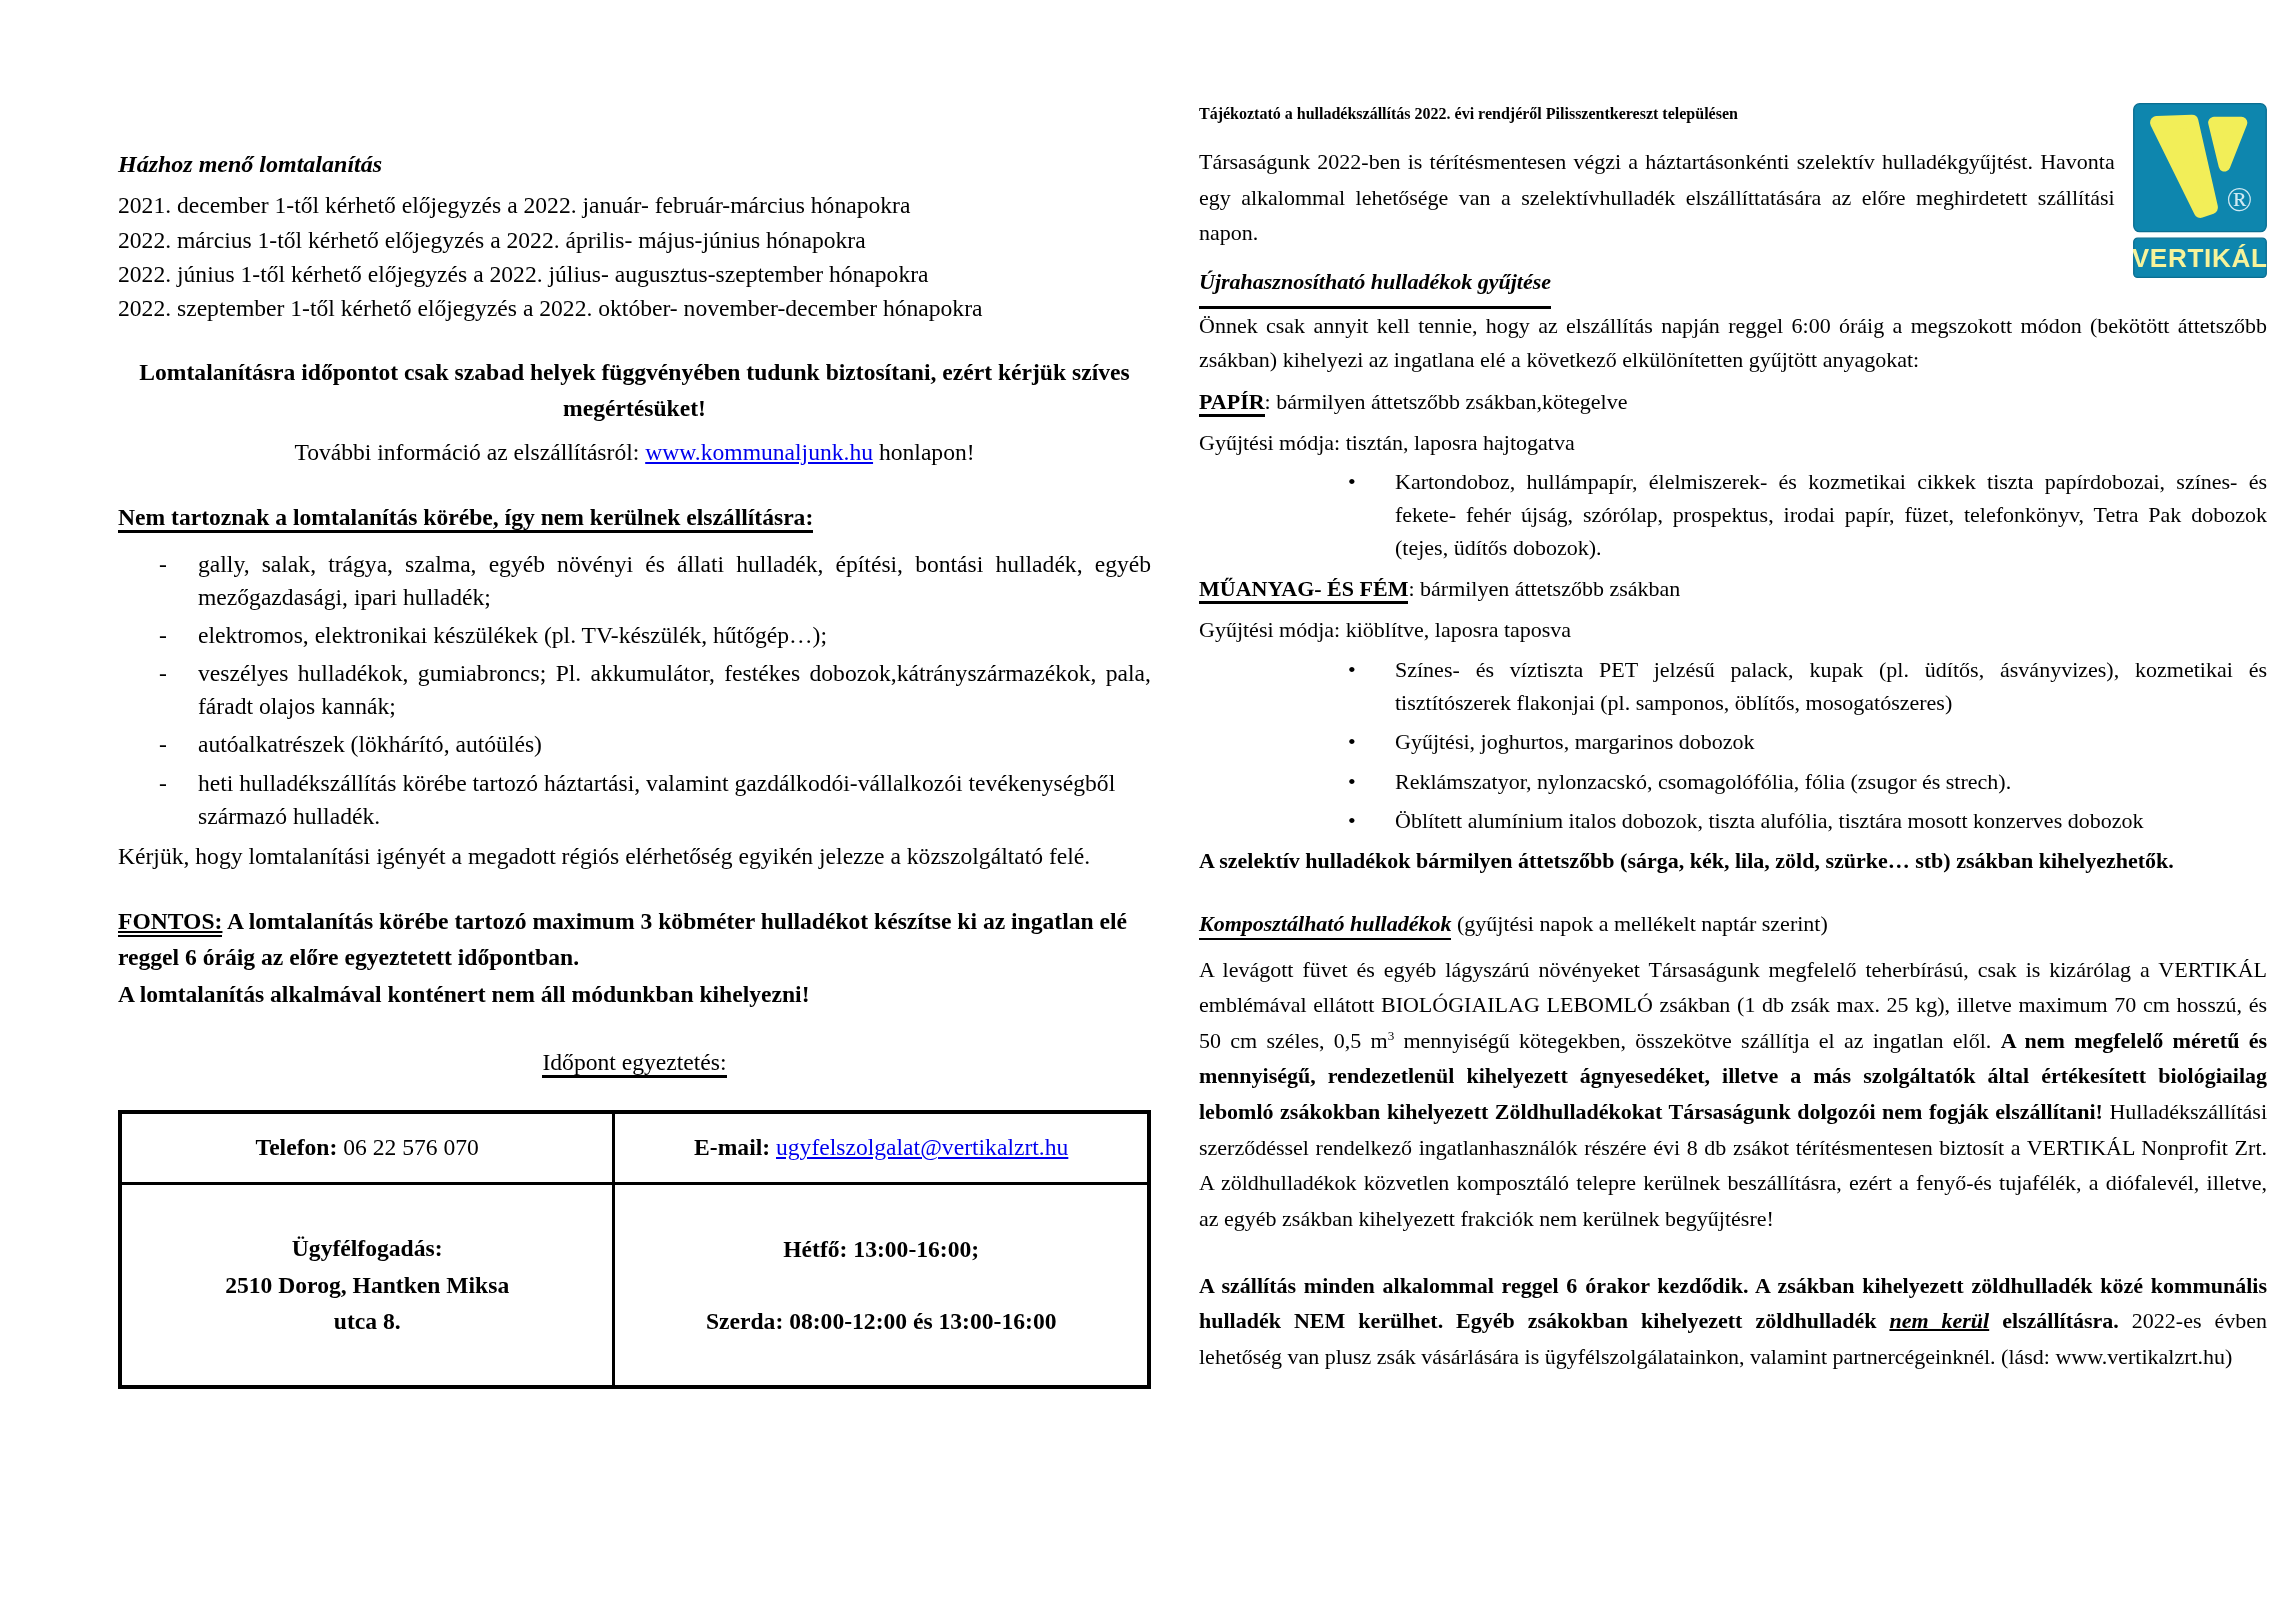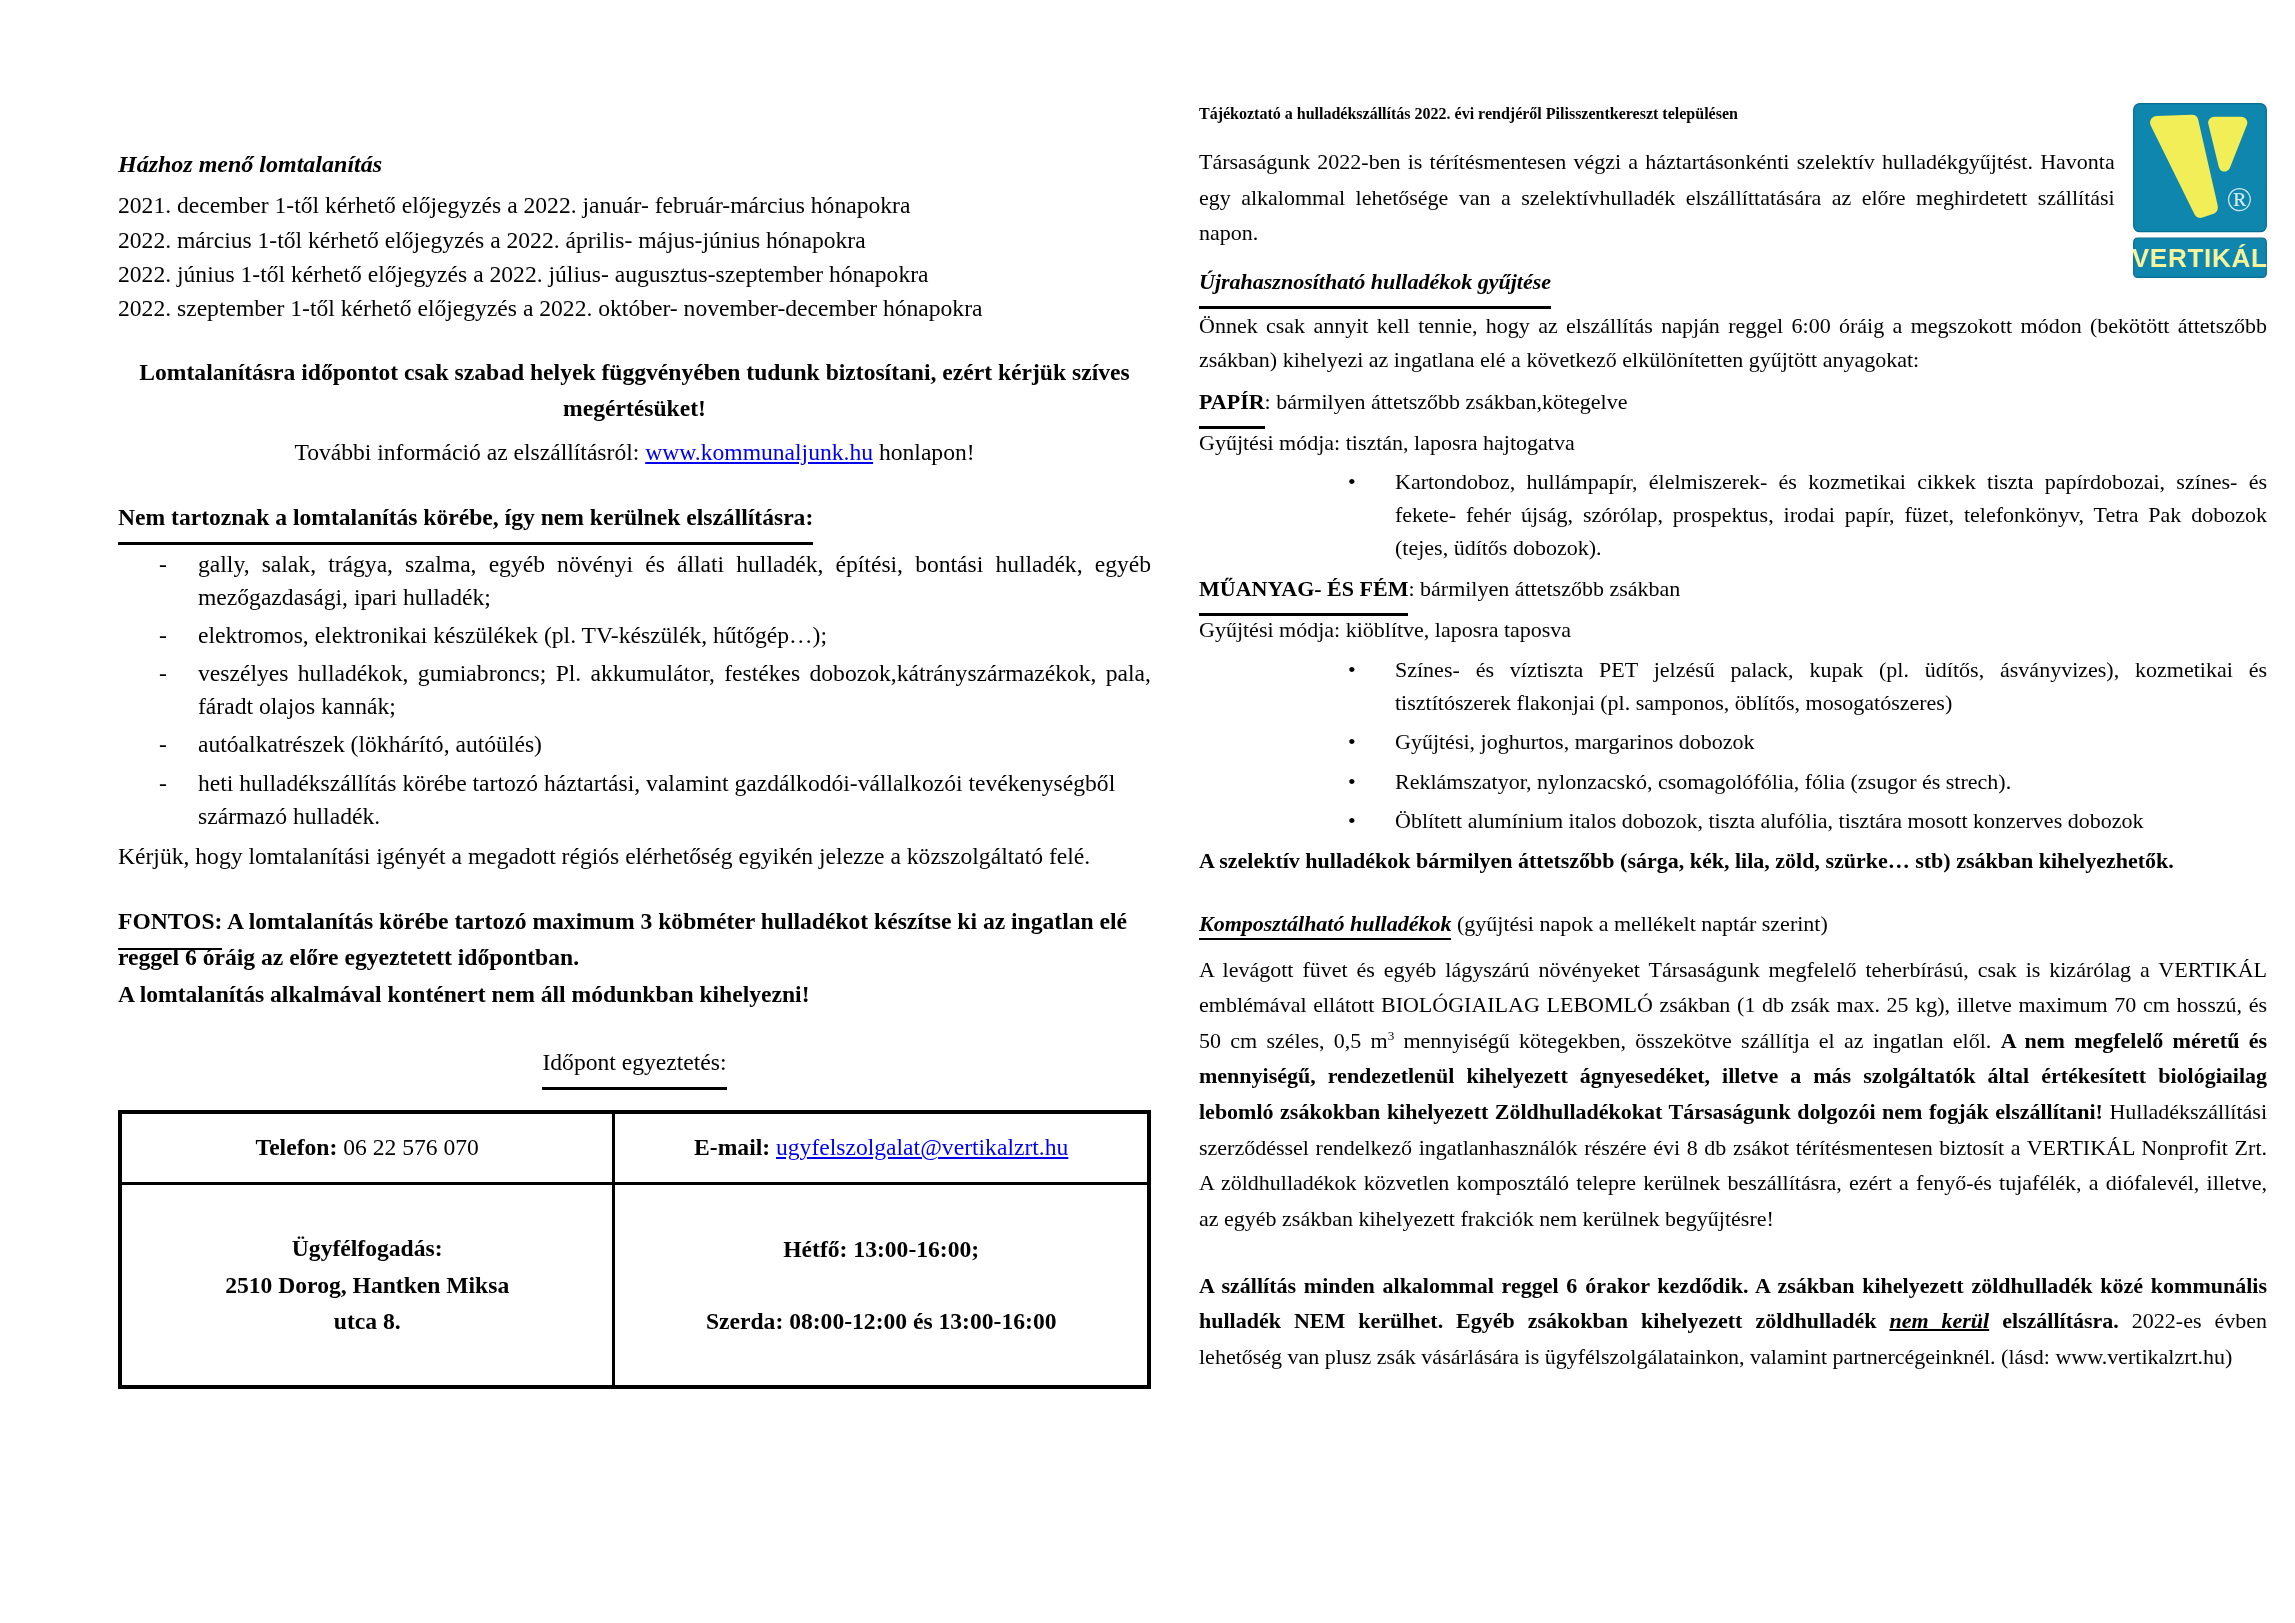--- a/index.html
+++ b/index.html
@@ -13,29 +13,29 @@
     font-size:23.6px; line-height:1.45;
   }
   .h-italic { font-weight:bold; font-style:italic; font-size:24px; margin-bottom:6.5px; }
   .dates div { line-height:1.45; }
   .center-bold {
     margin-top:30px; text-align:center; font-weight:bold; line-height:1.5;
   }
   .center-info { margin-top:9.2px; text-align:center; line-height:1.5; }
   a.doc-link { color:#0000EE; text-decoration:underline; }
   .sec-heading { margin-top:30px; font-weight:bold; }
-  .u-thick { border-bottom:3.3px solid #000; padding-bottom:12px; }
+  .u-thick { border-bottom:3.3px solid #000; padding-bottom:0; }
   .dash-list { margin-top:13px; }
   .dash-item { position:relative; padding-left:80px; margin-bottom:5.2px; line-height:1.4; }
   .dash-item.j { text-align:justify; }
   .dash-item .marker { position:absolute; left:41px; top:0; }
   .bold-par { margin-top:27.5px; font-weight:bold; line-height:1.58; }
   .norm-par { line-height:1.58; }
   .fontos-par { margin-top:27.5px; font-weight:bold; line-height:1.55; }
-  .fontos-lbl { border-bottom:2.6px solid #000; padding-bottom:14px; }
+  .fontos-lbl { border-bottom:2.6px solid #000; padding-bottom:1px;text-decoration:underline; }
   .appt-heading { margin-top:33px; text-align:center; font-weight:normal; }
   table.contact {
     margin-top:30px; width:100%; border-collapse:collapse;
     border:4.6px solid #000;
   }
   table.contact td {
     border:3.3px solid #000; text-align:center; vertical-align:middle;
     font-size:23.6px; line-height:1.55; padding:5.2px 13px;
   }
   td.c1 { width:48%; }

